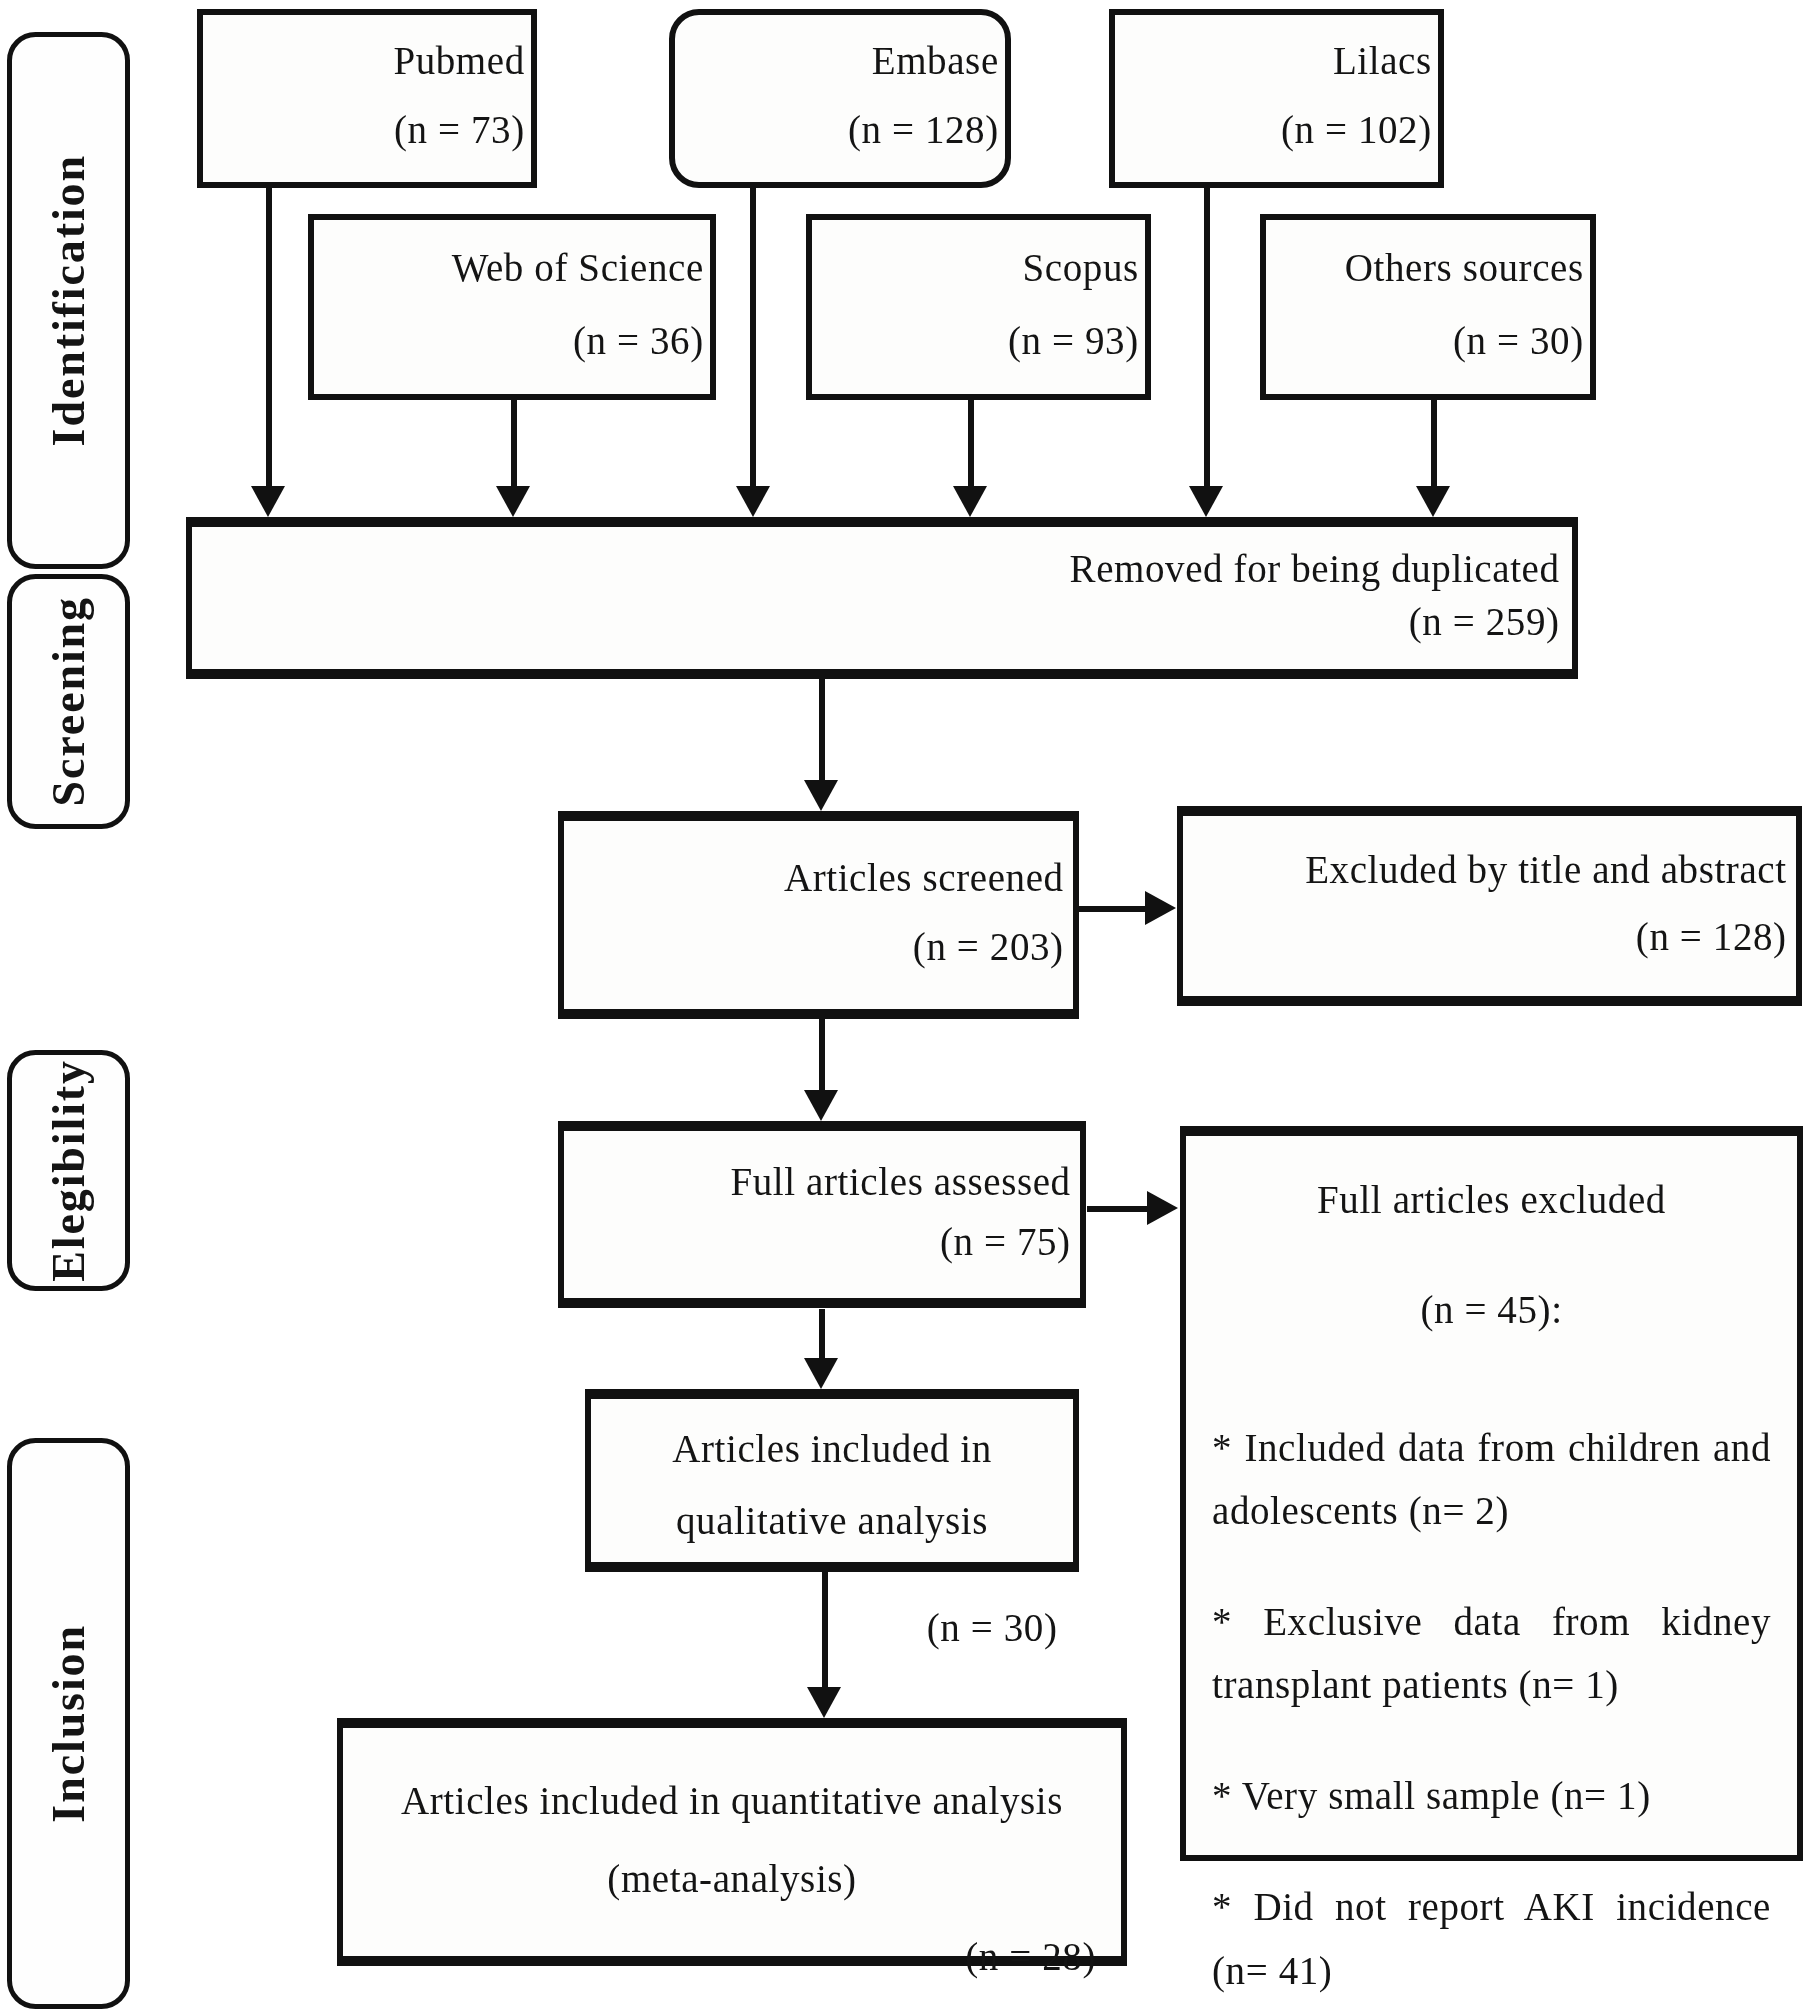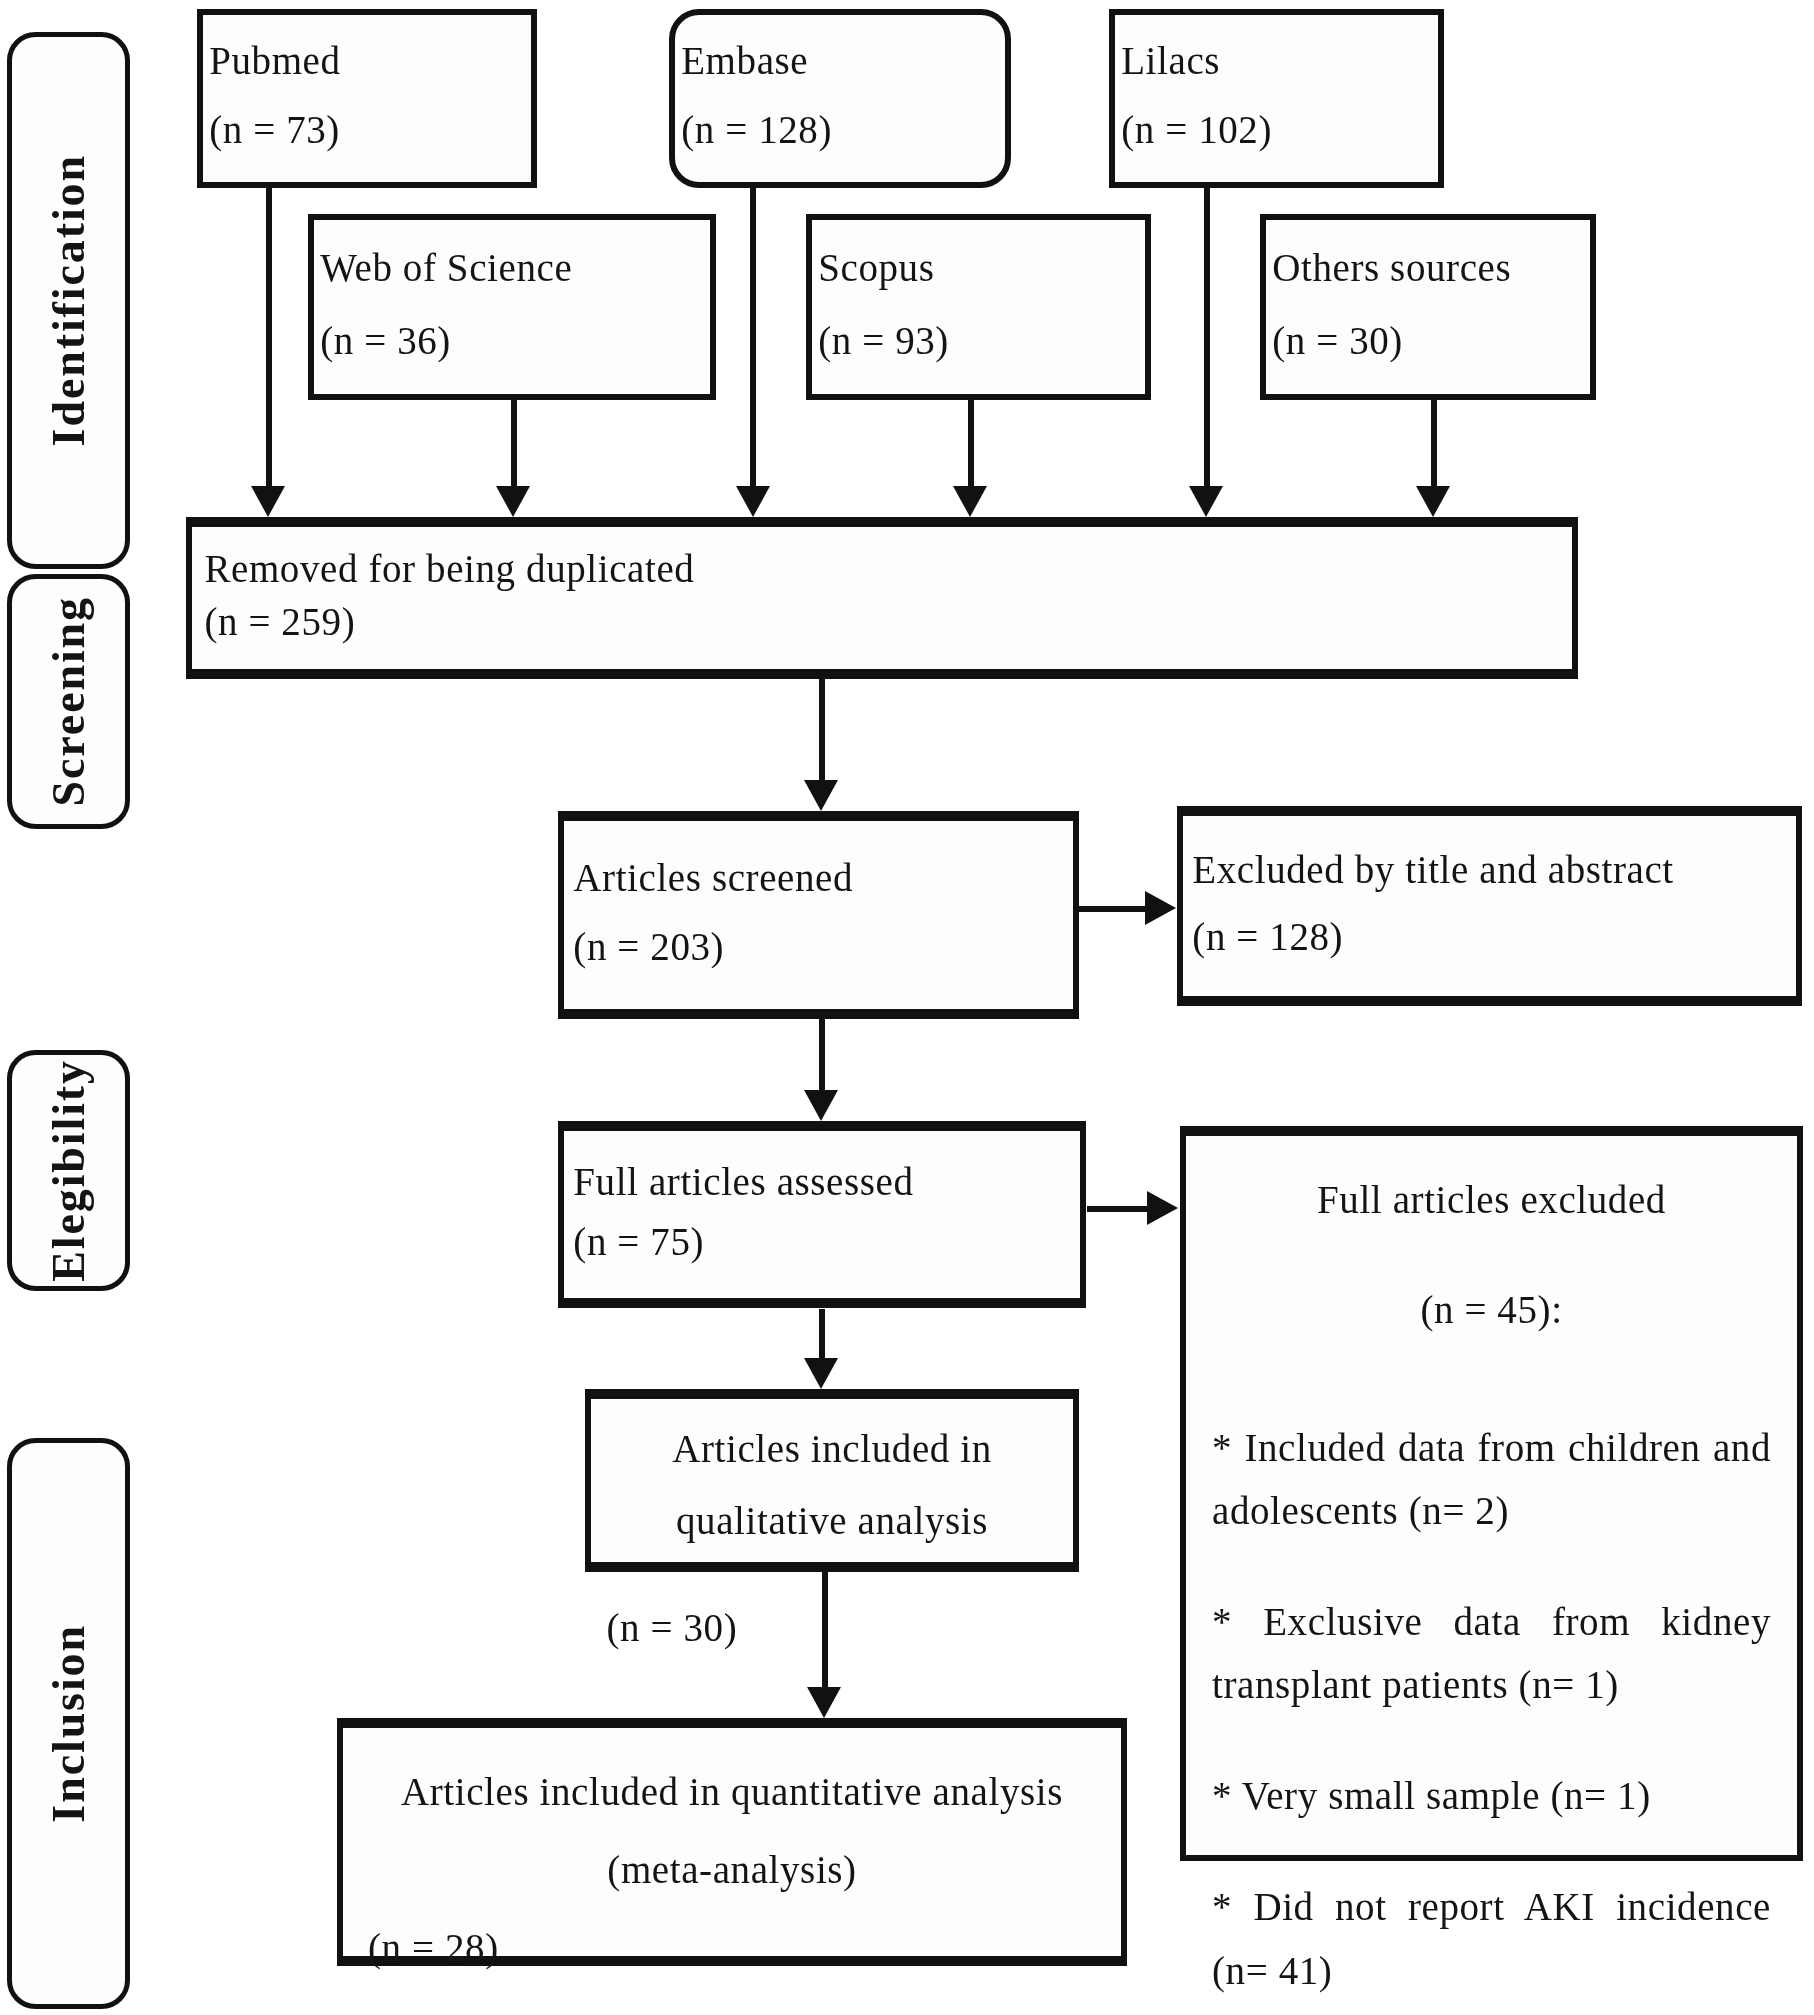--- a/index.html
+++ b/index.html
@@ -27,21 +27,21 @@
     letter-spacing:1.9px;
     white-space:nowrap;
   }
   
   .box{
     position:absolute;
     border:6.2px solid #111;
     background:#fdfdfc;
     box-sizing:border-box;
     display:flex;flex-direction:column;
-    align-items:flex-start;justify-content:space-between;
+    align-items:flex-end;justify-content:space-between;
     text-align:center;
     font-size:39px;
     letter-spacing:0.6px;
   }
   .hthick{border-top-width:10px;border-bottom-width:10px;}
   .box .t{display:block;}
   .box .n{display:block;}
   
   .reasons{
     align-items:stretch;justify-content:flex-start;
@@ -180,19 +180,19 @@
   <div class="head-down" style="left:804px;top:1358px;"></div>
 
   <div class="box hthick" style="left:585px;top:1389px;width:494px;height:183px;padding:13.6px 15.5px 20px;line-height:1.85;gap:35px;">
     <span class="t">Articles included in qualitative analysis</span>
     <span class="n">(n = 30)</span>
   </div>
 
   <div class="vline" style="left:822px;top:1572px;height:115px;"></div>
   <div class="head-down" style="left:807px;top:1687px;"></div>
 
-  <div class="box hthick" style="left:337px;top:1718px;width:790px;height:248px;padding:25px 25px 28px;line-height:2.0;">
+  <div class="box hthick" style="left:337px;top:1718px;width:790px;height:248px;padding:34px 25px 28px;line-height:2.0;">
     <span class="t">Articles included in quantitative analysis (meta-analysis)</span>
     <span class="n">(n = 28)</span>
   </div>
 
 </div>
 
 
 </body></html>

